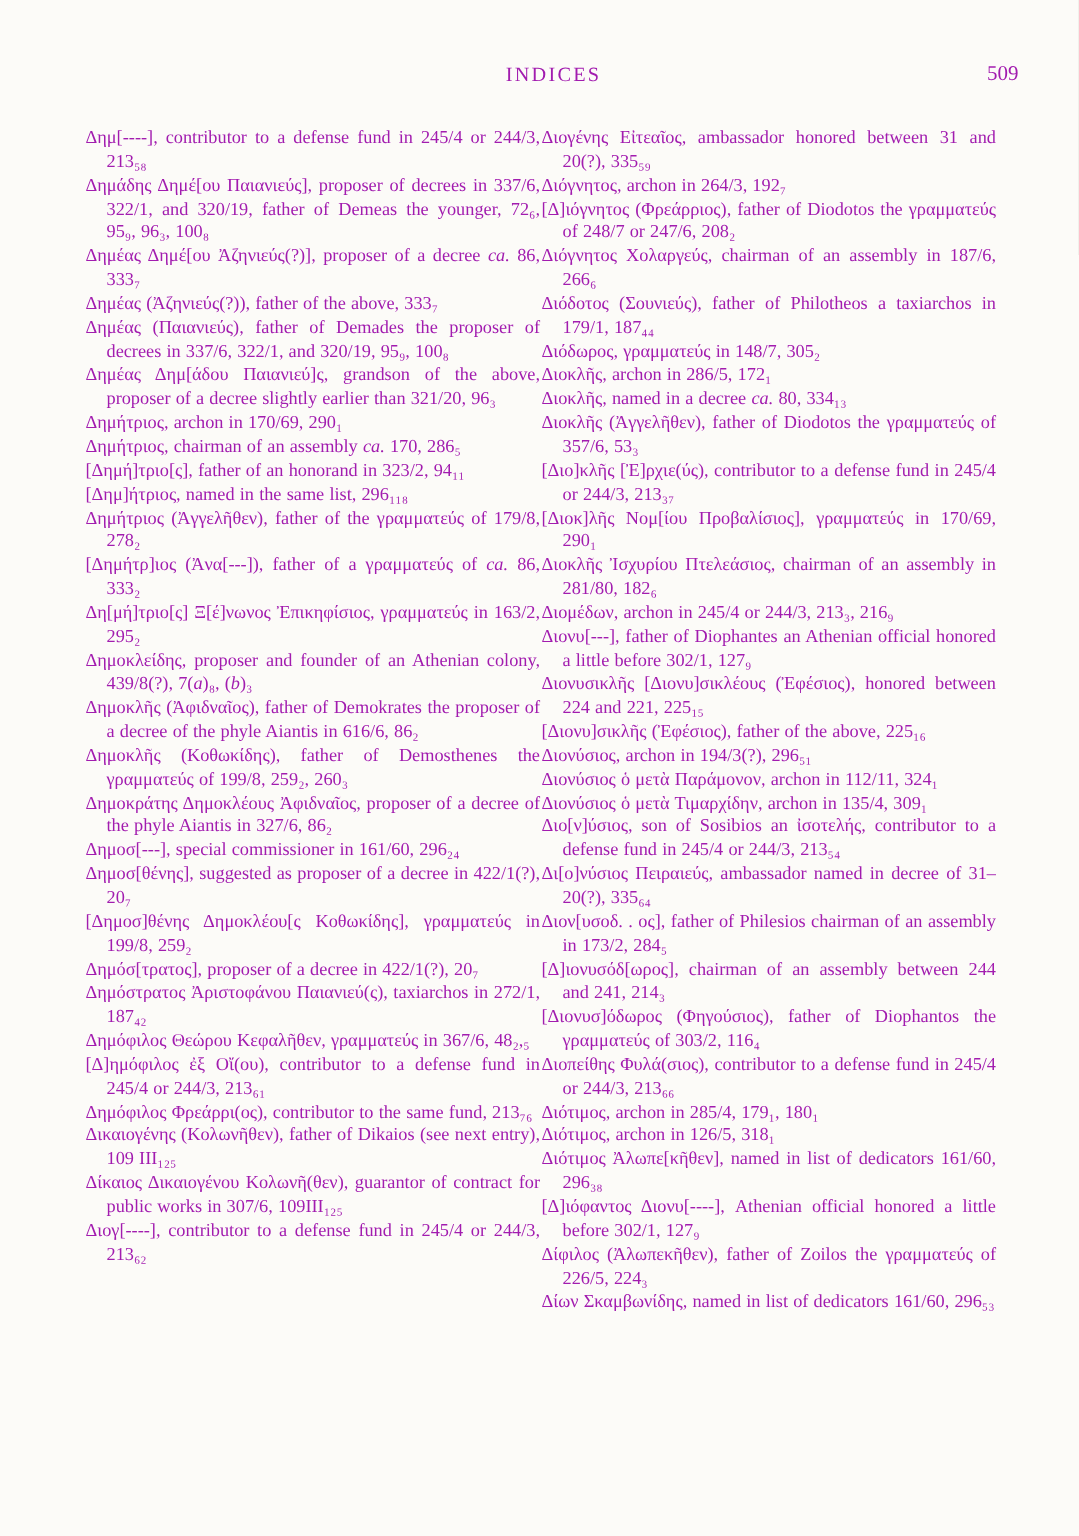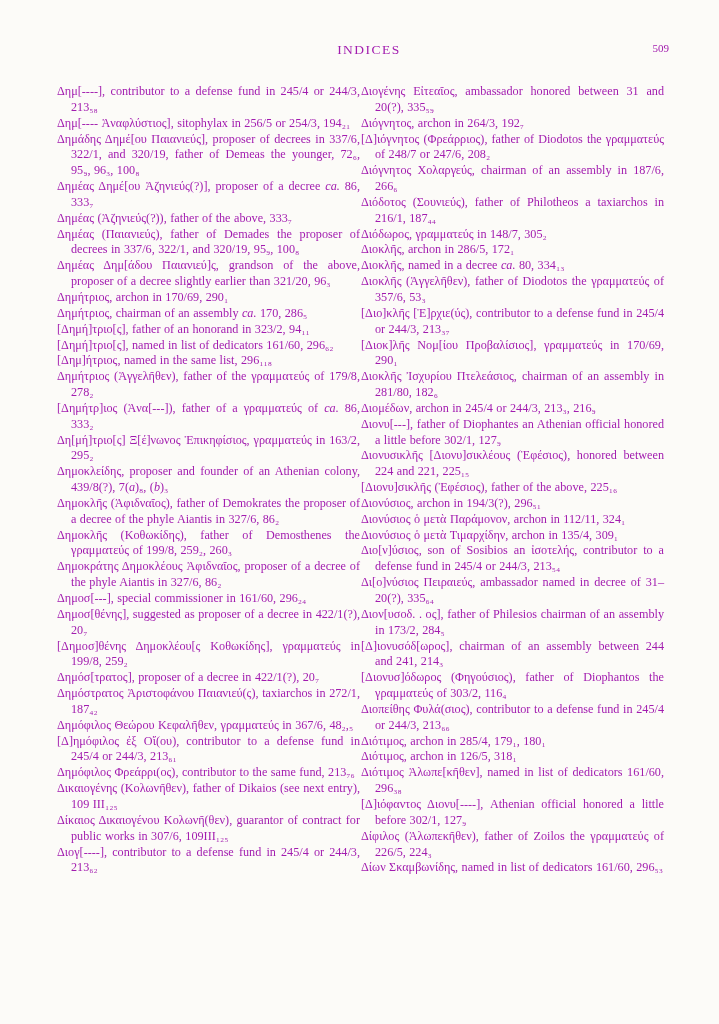--- a/index.html
+++ b/index.html
@@ -27,23 +27,23 @@
   .header-title {
     position: absolute;
     left: 0;
     right: 0;
     text-align: center;
     font-size: 13.5px;
     letter-spacing: 1.5px;
   }
   .page-number {
     position: absolute;
-    right: 12px;
+    right: 2px;
     top: 0;
-    font-size: 11px;
+    font-size: 14px;
   }
   .columns {
     display: flex;
     gap: 1px;
   }
   .column {
     width: 303px;
     flex: 0 0 303px;
   }
   .entry {
@@ -61,56 +61,54 @@
 <body>
 
 <div class="page">
   <header class="page-header">
     <span class="header-title">INDICES</span>
     <span class="page-number">509</span>
   </header>
   <main class="columns">
     <div class="column">
         <p class="entry">Δημ[----], contributor to a defense fund in 245/4 or 244/3, 213₅₈</p>
-        <p class="entry">Δημ[---- Ἀναφλύστιος], sitophylax in 256/5 or 254/3, 194₂₁</p>
         <p class="entry">Δημάδης Δημέ[ου Παιανιεύς], proposer of decrees in 337/6, 322/1, and 320/19, father of Demeas the younger, 72₆, 95₉, 96₃, 100₈</p>
         <p class="entry">Δημέας Δημέ[ου Ἀζηνιεύς(?)], proposer of a decree <i>ca.</i> 86, 333₇</p>
         <p class="entry">Δημέας (Ἀζηνιεύς(?)), father of the above, 333₇</p>
         <p class="entry">Δημέας (Παιανιεύς), father of Demades the proposer of decrees in 337/6, 322/1, and 320/19, 95₉, 100₈</p>
         <p class="entry">Δημέας Δημ[άδου Παιανιεύ]ς, grandson of the above, proposer of a decree slightly earlier than 321/20, 96₃</p>
         <p class="entry">Δημήτριος, archon in 170/69, 290₁</p>
         <p class="entry">Δημήτριος, chairman of an assembly <i>ca.</i> 170, 286₅</p>
         <p class="entry">[Δημή]τριο[ς], father of an honorand in 323/2, 94₁₁</p>
-        <p class="entry">[Δημή]τριο[ς], named in list of dedicators 161/60, 296₆₂</p>
         <p class="entry">[Δημ]ήτριος, named in the same list, 296₁₁₈</p>
         <p class="entry">Δημήτριος (Ἀγγελῆθεν), father of the γραμματεύς of 179/8, 278₂</p>
         <p class="entry">[Δημήτρ]ιος (Ἀνα[---]), father of a γραμματεύς of <i>ca.</i> 86, 333₂</p>
         <p class="entry">Δη[μή]τριο[ς] Ξ[έ]νωνος Ἐπικηφίσιος, γραμματεύς in 163/2, 295₂</p>
         <p class="entry">Δημοκλείδης, proposer and founder of an Athenian colony, 439/8(?), 7(<i>a</i>)₈, (<i>b</i>)₃</p>
-        <p class="entry">Δημοκλῆς (Ἀφιδναῖος), father of Demokrates the proposer of a decree of the phyle Aiantis in 327/6, 86₂</p>
+        <p class="entry">Δημοκλῆς (Ἀφιδναῖος), father of Demokrates the proposer of a decree of the phyle Aiantis in 616/6, 86₂</p>
         <p class="entry">Δημοκλῆς (Κοθωκίδης), father of Demosthenes the γραμματεύς of 199/8, 259₂, 260₃</p>
         <p class="entry">Δημοκράτης Δημοκλέους Ἀφιδναῖος, proposer of a decree of the phyle Aiantis in 327/6, 86₂</p>
         <p class="entry">Δημοσ[---], special commissioner in 161/60, 296₂₄</p>
         <p class="entry">Δημοσ[θένης], suggested as proposer of a decree in 422/1(?), 20₇</p>
         <p class="entry">[Δημοσ]θένης Δημοκλέου[ς Κοθωκίδης], γραμματεύς in 199/8, 259₂</p>
         <p class="entry">Δημόσ[τρατος], proposer of a decree in 422/1(?), 20₇</p>
         <p class="entry">Δημόστρατος Ἀριστοφάνου Παιανιεύ(ς), taxiarchos in 272/1, 187₄₂</p>
         <p class="entry">Δημόφιλος Θεώρου Κεφαλῆθεν, γραμματεύς in 367/6, 48₂,₅</p>
         <p class="entry">[Δ]ημόφιλος ἐξ Οἴ(ου), contributor to a defense fund in 245/4 or 244/3, 213₆₁</p>
         <p class="entry">Δημόφιλος Φρεάρρι(ος), contributor to the same fund, 213₇₆</p>
         <p class="entry">Δικαιογένης (Κολωνῆθεν), father of Dikaios (see next entry), 109 III₁₂₅</p>
         <p class="entry">Δίκαιος Δικαιογένου Κολωνῆ(θεν), guarantor of contract for public works in 307/6, 109III₁₂₅</p>
         <p class="entry">Διογ[----], contributor to a defense fund in 245/4 or 244/3, 213₆₂</p>
       </div>
     <div class="column">
         <p class="entry">Διογένης Εἰτεαῖος, ambassador honored between 31 and 20(?), 335₅₉</p>
         <p class="entry">Διόγνητος, archon in 264/3, 192₇</p>
         <p class="entry">[Δ]ιόγνητος (Φρεάρριος), father of Diodotos the γραμματεύς of 248/7 or 247/6, 208₂</p>
         <p class="entry">Διόγνητος Χολαργεύς, chairman of an assembly in 187/6, 266₆</p>
-        <p class="entry">Διόδοτος (Σουνιεύς), father of Philotheos a taxiarchos in 216/1, 187₄₄</p>
+        <p class="entry">Διόδοτος (Σουνιεύς), father of Philotheos a taxiarchos in 179/1, 187₄₄</p>
         <p class="entry">Διόδωρος, γραμματεύς in 148/7, 305₂</p>
         <p class="entry">Διοκλῆς, archon in 286/5, 172₁</p>
         <p class="entry">Διοκλῆς, named in a decree <i>ca.</i> 80, 334₁₃</p>
         <p class="entry">Διοκλῆς (Ἀγγελῆθεν), father of Diodotos the γραμματεύς of 357/6, 53₃</p>
         <p class="entry">[Διο]κλῆς [Ἐ]ρχιε(ύς), contributor to a defense fund in 245/4 or 244/3, 213₃₇</p>
         <p class="entry">[Διοκ]λῆς Νομ[ίου Προβαλίσιος], γραμματεύς in 170/69, 290₁</p>
         <p class="entry">Διοκλῆς Ἰσχυρίου Πτελεάσιος, chairman of an assembly in 281/80, 182₆</p>
         <p class="entry">Διομέδων, archon in 245/4 or 244/3, 213₃, 216₉</p>
         <p class="entry">Διονυ[---], father of Diophantes an Athenian official honored a little before 302/1, 127₉</p>
         <p class="entry">Διονυσικλῆς [Διονυ]σικλέους (Ἐφέσιος), honored between 224 and 221, 225₁₅</p>

